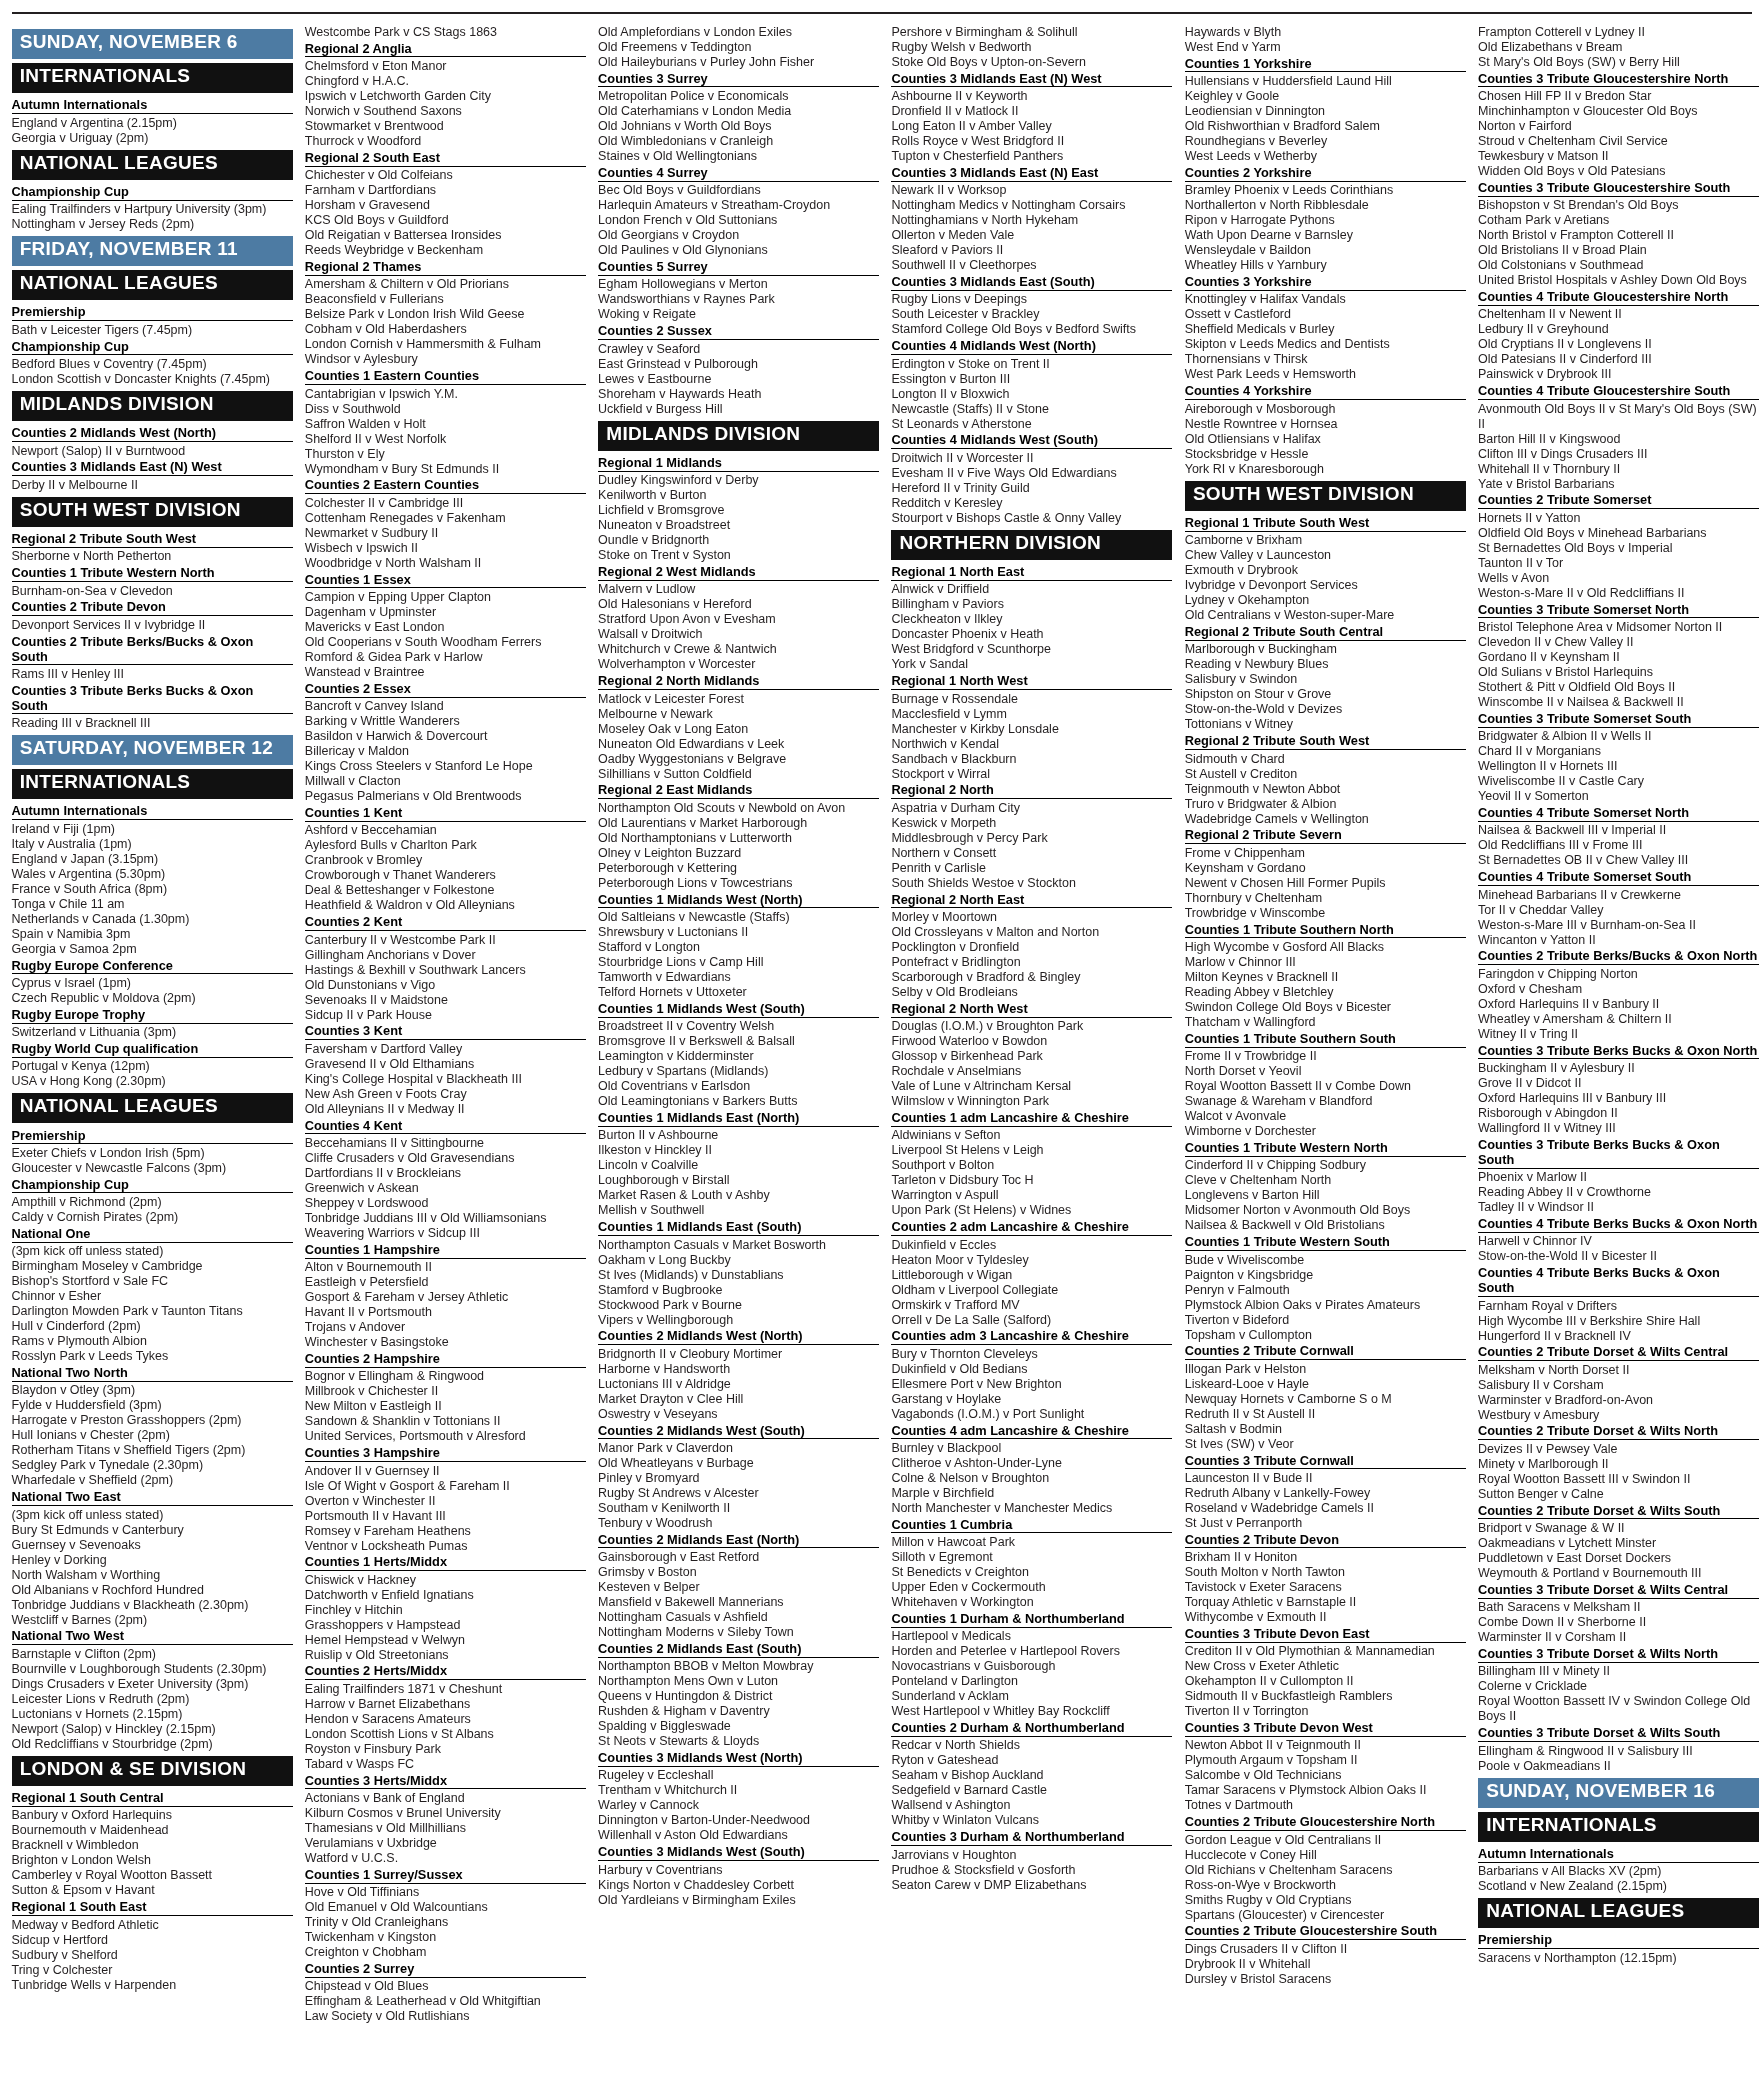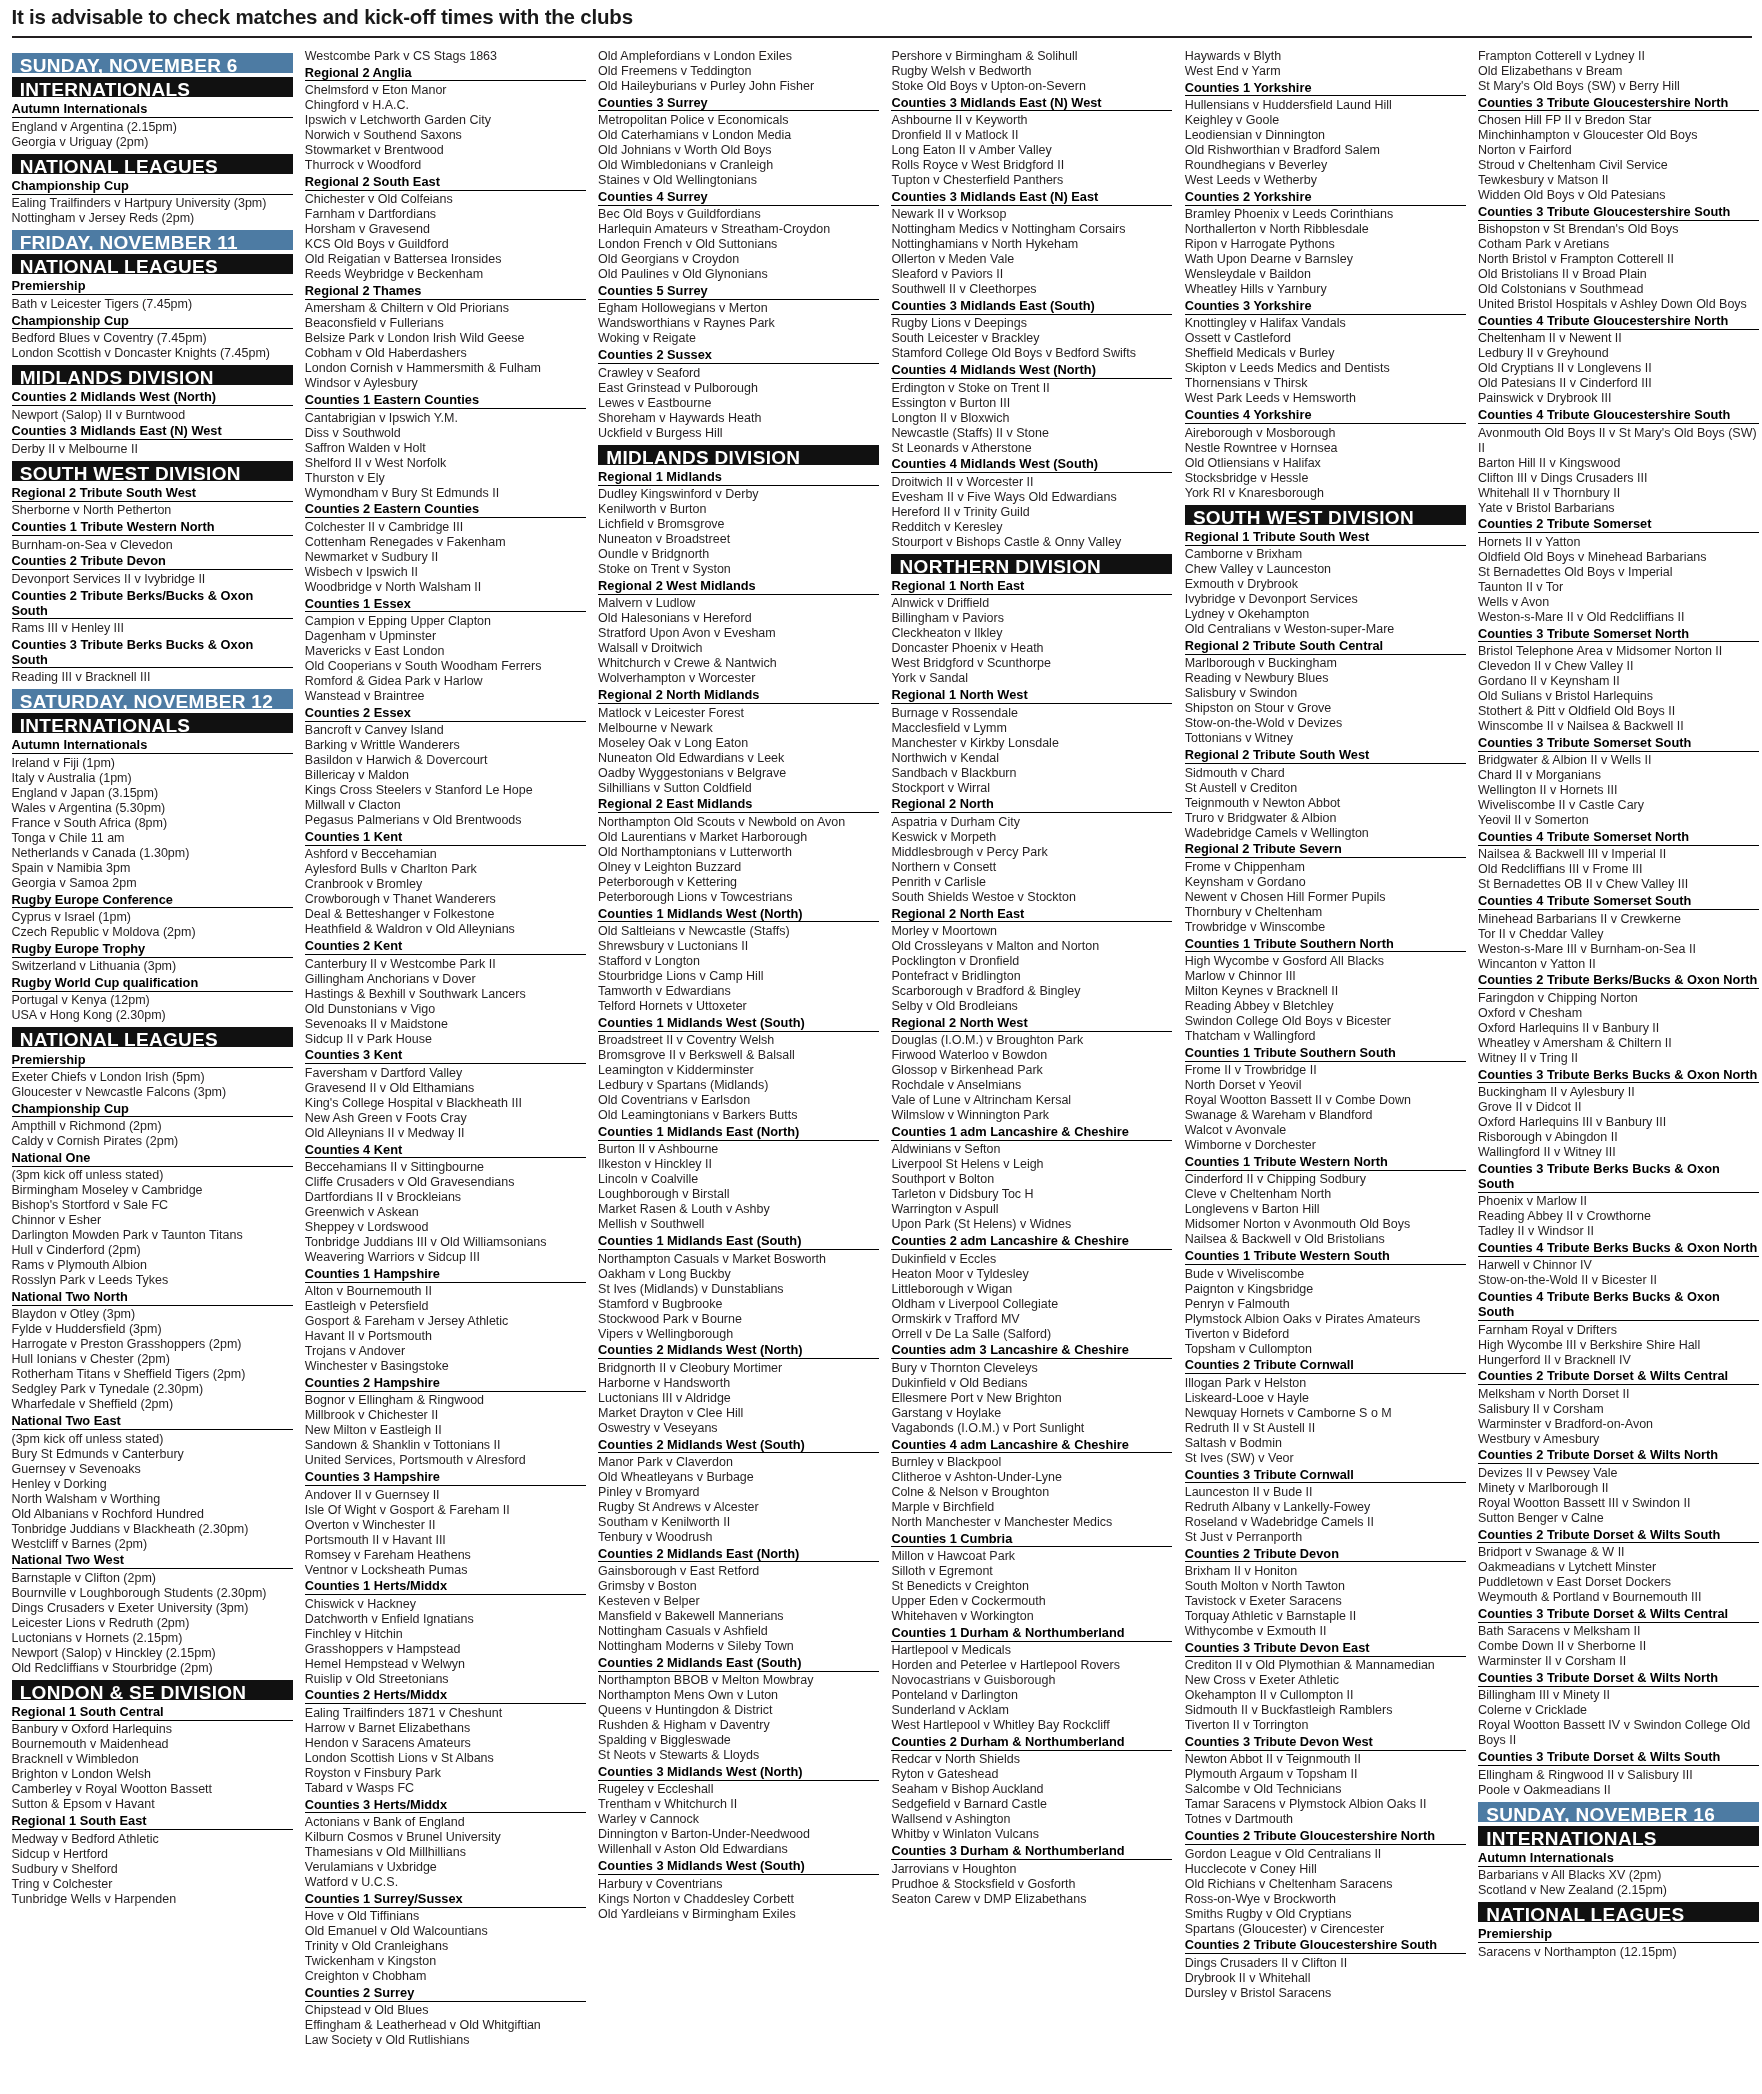--- a/index.html
+++ b/index.html
@@ -4,29 +4,28 @@
 <style>
   html,body{margin:0;padding:0;background:#fff;}
   body{width:1763px;height:2095px;overflow:hidden;font-family:"Liberation Sans","DejaVu Sans",sans-serif;color:#231f20;}
   .page{padding:4.9px 11.5px 0 11.5px;}
   .title{font-size:20.5px;font-weight:bold;letter-spacing:-0.2px;color:#1a1a1a;}
   .title-rule{border-top:2.5px solid #231f20;margin-top:7.4px;}
   .columns{display:flex;gap:12.3px;margin-top:10.6px;align-items:flex-start;}
   .col{flex:0 0 281px;width:281px;min-width:0;}
   .fix{font-size:12.5px;line-height:15px;color:#231f20;}
   .sub{font-size:12.8px;font-weight:700;line-height:15px;border-bottom:1.6px solid #000;padding-bottom:0.8px;margin:0.8px 0 1.6px 0;color:#000;}
-  .bar{color:#fff;font-weight:800;font-size:19px;line-height:26px;height:20px;padding-left:8.2px;letter-spacing:0.3px;margin:4.1px 0 4.1px 0;overflow:hidden;white-space:nowrap;}
+  .bar{color:#fff;font-weight:800;font-size:19px;line-height:26px;height:30px;padding-left:8.2px;letter-spacing:0.3px;margin:4.1px 0 4.1px 0;overflow:hidden;white-space:nowrap;}
   .bar.date{background:var(--datebar,#4d7ba3);}
   .bar.sect{background:var(--sectbar,#111111);}
 </style>
 </head>
 <body>
 
 <div class="page">
-  <div class="title">It is advisable to check matches and kick-off times with the clubs</div>
   <div class="title-rule"></div>
   <div class="columns">
       <div class="col">
         <div class="bar date">SUNDAY, NOVEMBER 6</div>
         <div class="bar sect">INTERNATIONALS</div>
         <div class="sub">Autumn Internationals</div>
         <div class="fix">England v Argentina (2.15pm)</div>
         <div class="fix">Georgia v Uriguay (2pm)</div>
         <div class="bar sect">NATIONAL LEAGUES</div>
         <div class="sub">Championship Cup</div>

